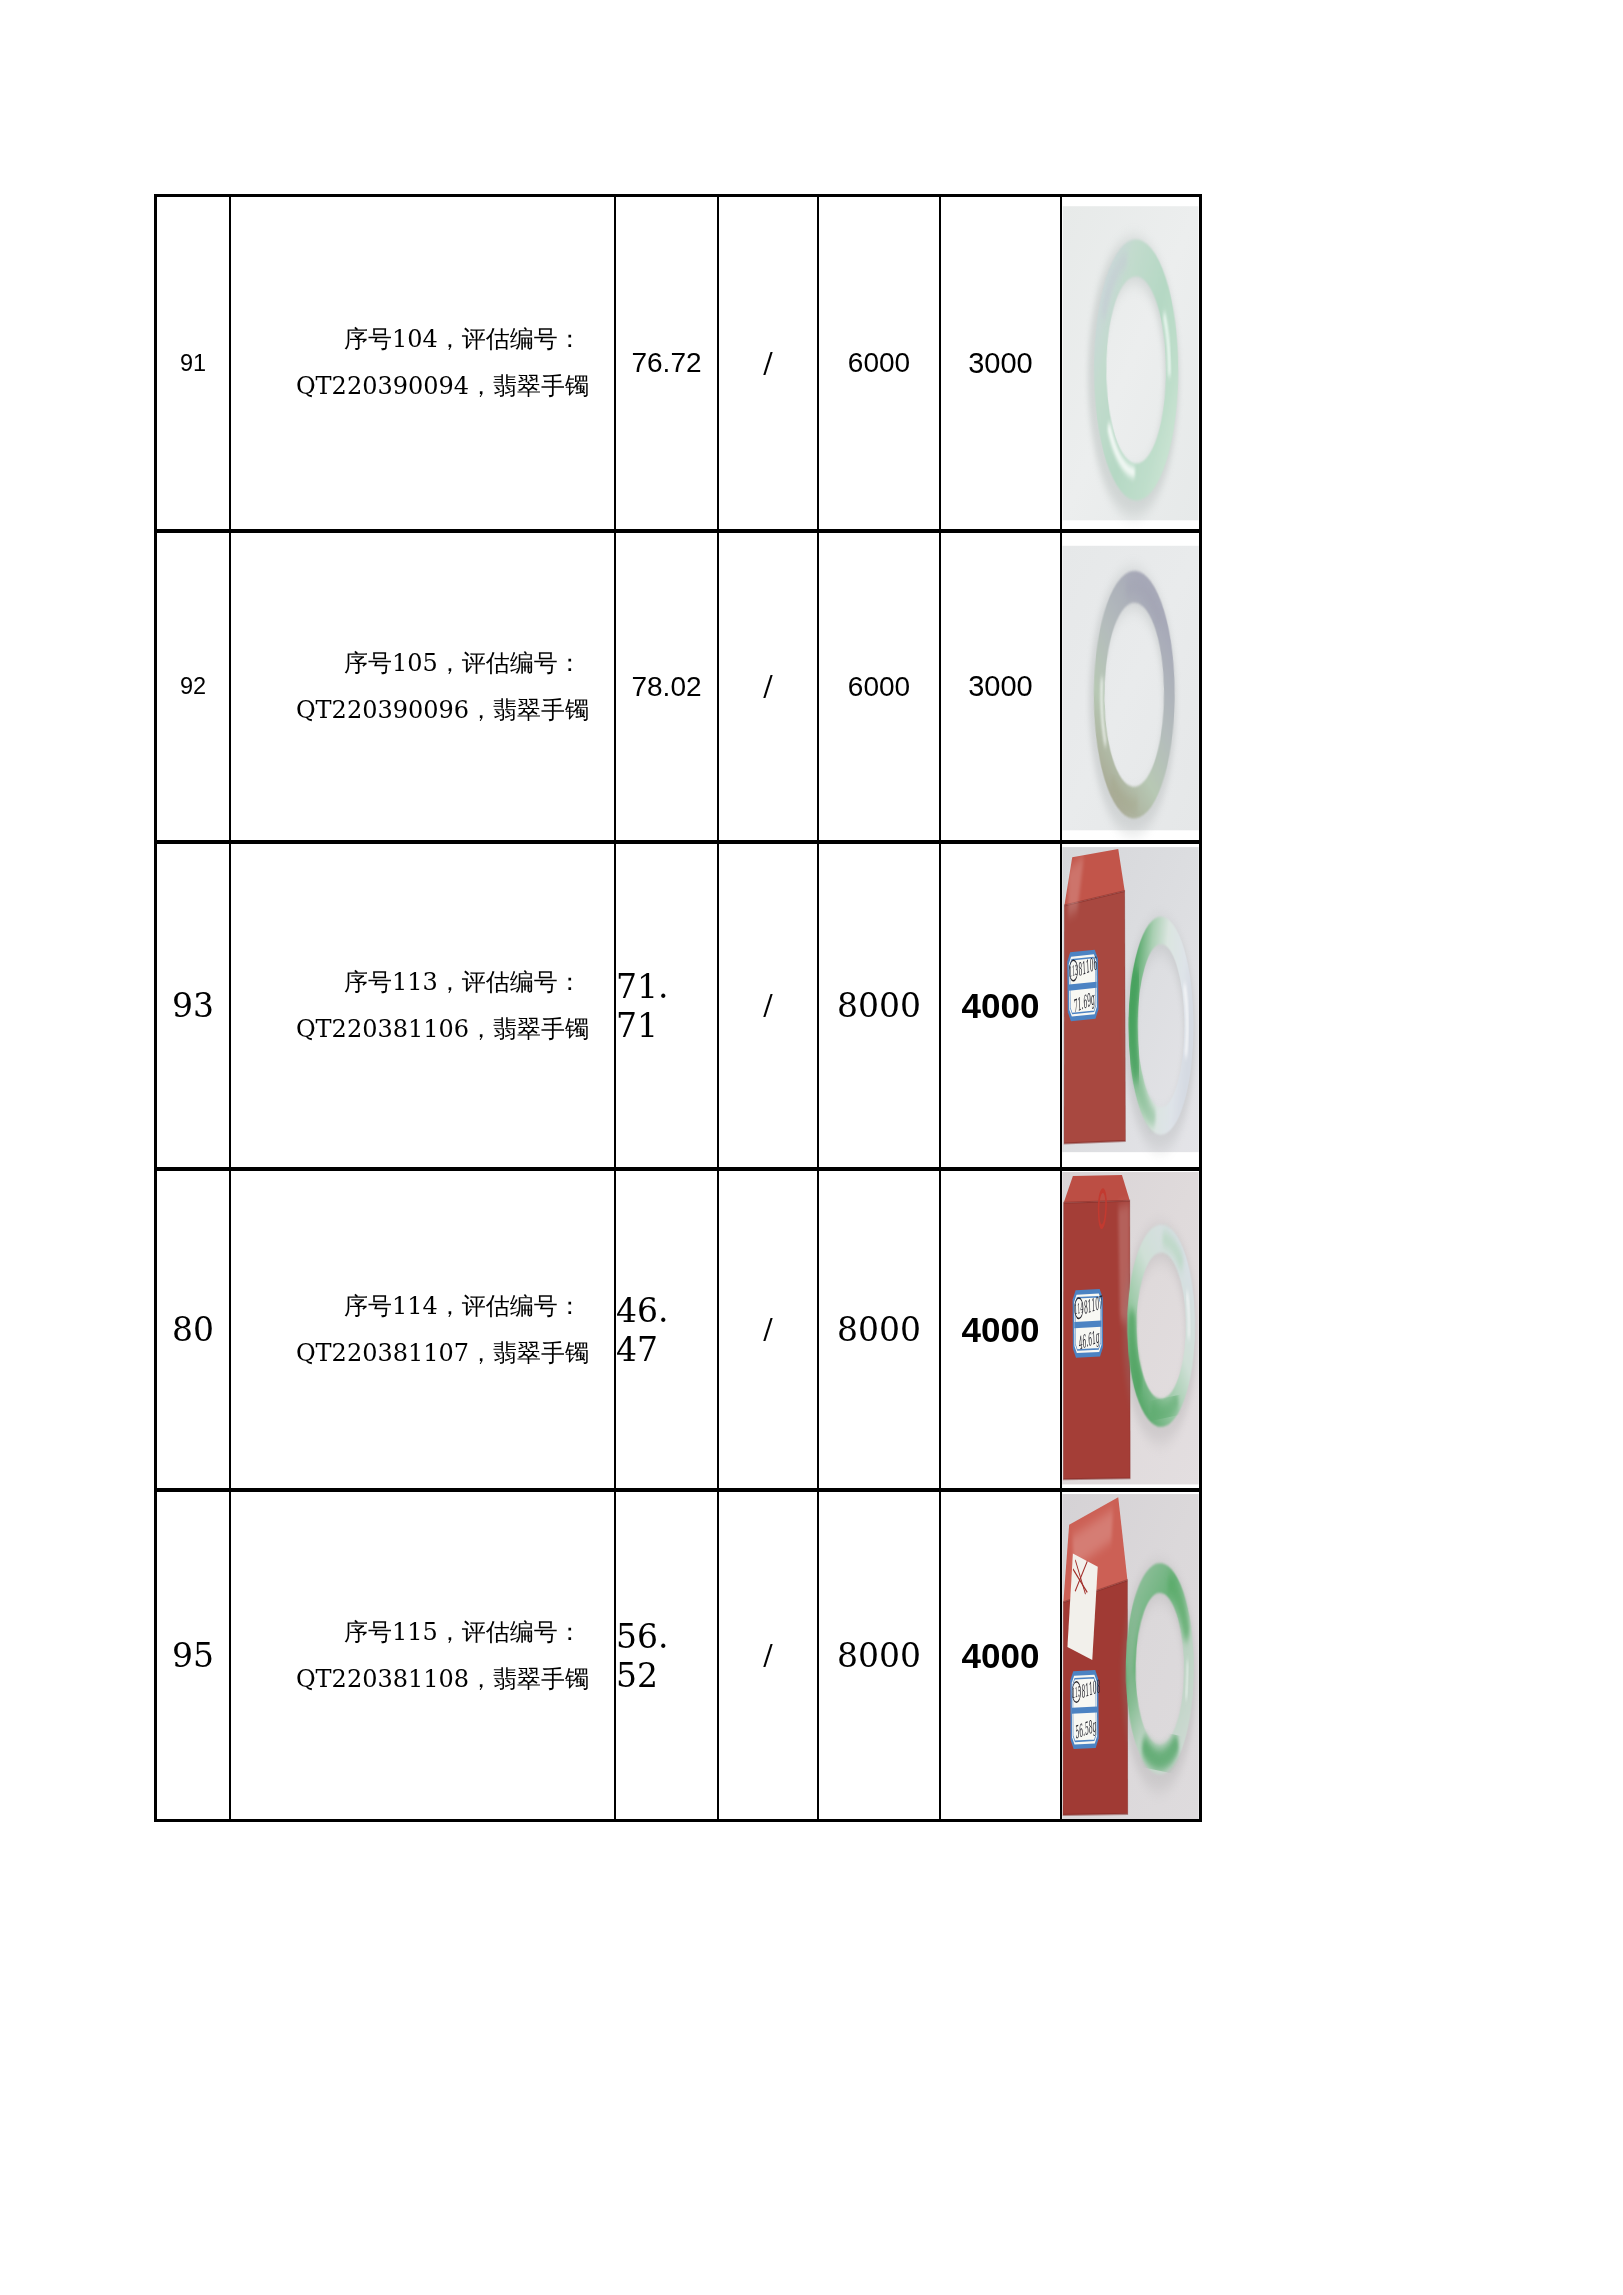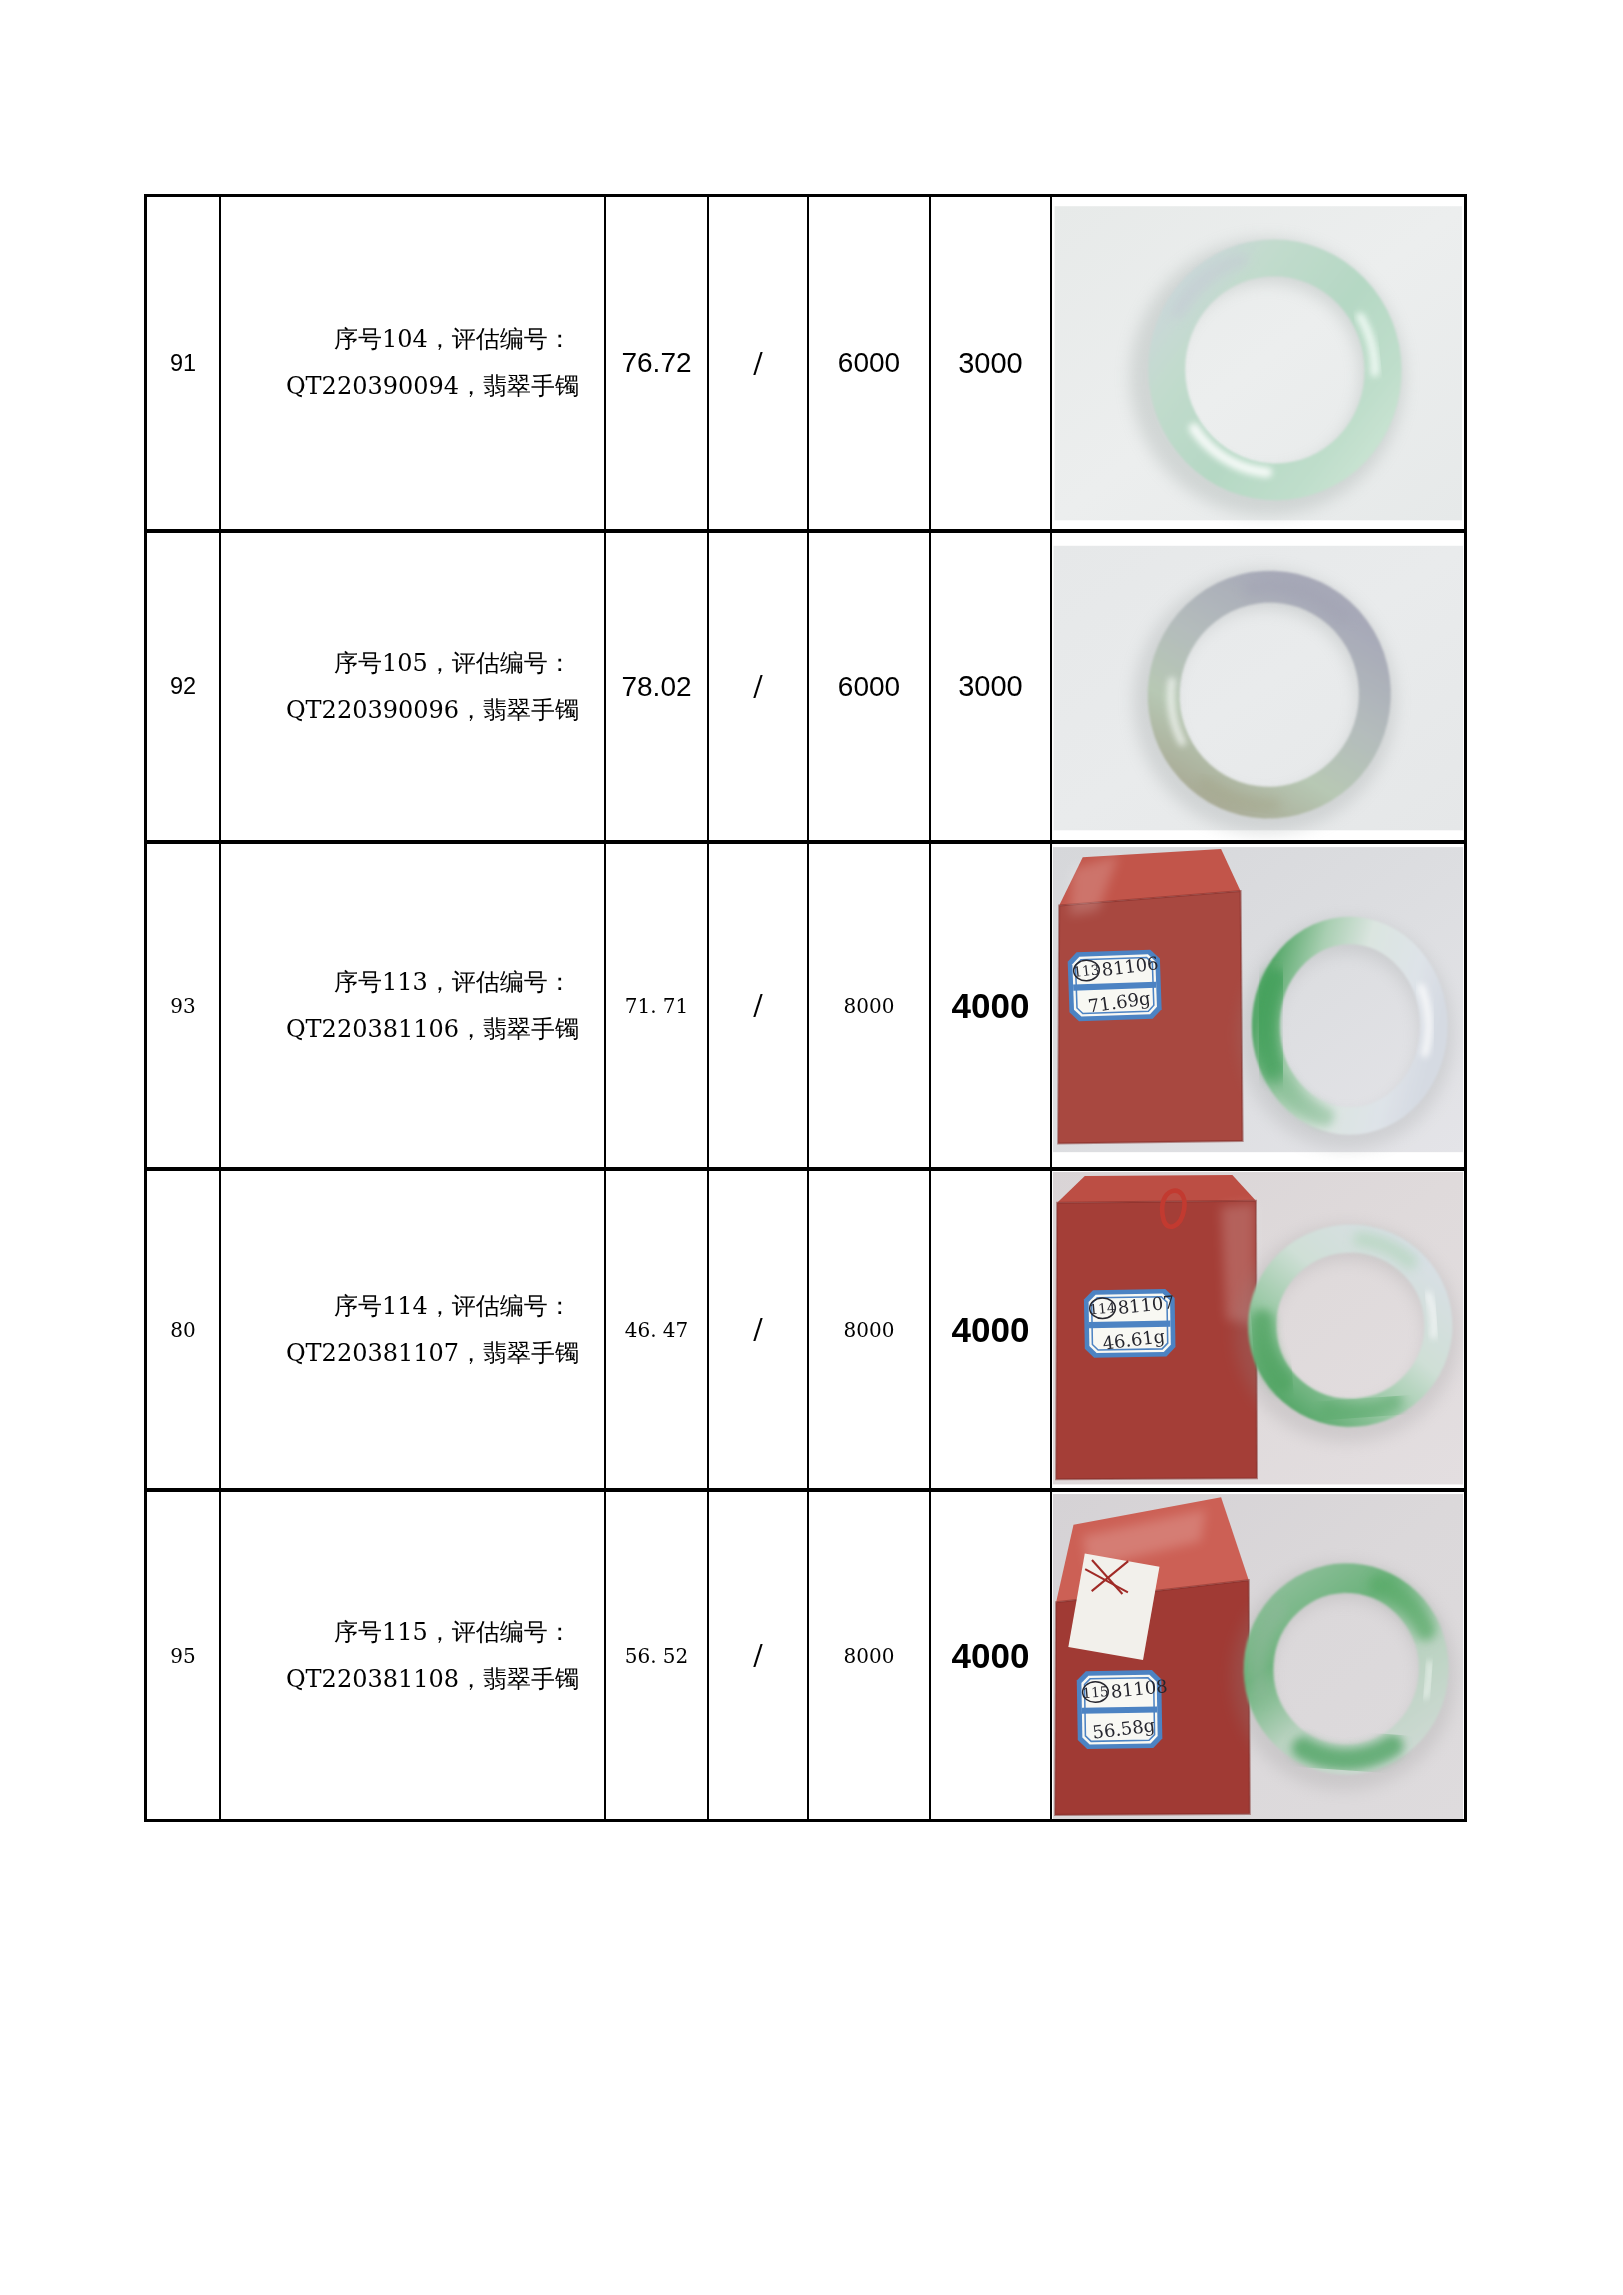--- a/index.html
+++ b/index.html
@@ -1,20 +1,20 @@
 <!DOCTYPE html>
 <html style="font-size:8.2px"><head>
 <meta charset="utf-8">
 <style>
   html,body{margin:0;padding:0;background:#ffffff;}
   body{width:1623px;height:2295px;position:relative;font-family:"DejaVu Serif",serif;color:#000;}
 
   
   .tbl{
-    position:absolute;left:144px;top:194px;width:1323px;height:1628px;
+    position:absolute;left:154px;top:194px;width:1048px;height:1628px;
     box-sizing:border-box;border:3.6px solid #000;background:#fff;
     display:grid;
     grid-template-columns:74px 385px 103px 100px 122px 121px 1fr;
     grid-template-rows:336px 311px 327px 321px 1fr;
   }
   .row{display:contents;}
   .cell{
     border-right:2.6px solid #000;border-bottom:4.1px solid #000;
     display:flex;align-items:center;justify-content:center;
     box-sizing:border-box;overflow:hidden;position:relative;background:#fff;
@@ -22,21 +22,21 @@
   .cell:last-child{border-right:none;}
   .row:last-child .cell{border-bottom:none;}
 
   
   .cell-no span{font-size:23.5px;}
   .cell-weight span{font-size:28px;}
   .cell-price1 span{font-size:28px;}
   .cell-price2 span{font-size:29px;}
   .cell-slash span{font-size:28px;font-family:"DejaVu Serif",serif;}
   .fmt-a .cell-num span{font-family:"Liberation Sans","DejaVu Sans",sans-serif;}
-  .fmt-b .cell-num span{font-family:"DejaVu Serif",serif;font-size:20px;}
+  .fmt-b .cell-num span{font-family:"DejaVu Serif",serif;font-size:33px;}
   .fmt-a .cell-price2 span{font-family:"Liberation Sans","DejaVu Sans",sans-serif;}
   .fmt-b .cell-price2 span{font-family:"Liberation Sans","DejaVu Sans",sans-serif;font-size:35px;font-weight:600;}
 
   .desc-text{
     font-family:"DejaVu Serif",serif;font-size:24px;line-height:1.95;
     white-space:pre-line;text-indent:2em;text-align:left;max-width:317px;margin-left:40px;
   }
   .cell-photo{padding:0;}
   .cell-photo svg{position:absolute;left:0;top:0;width:100%;height:100%;display:block;}
 </style>

